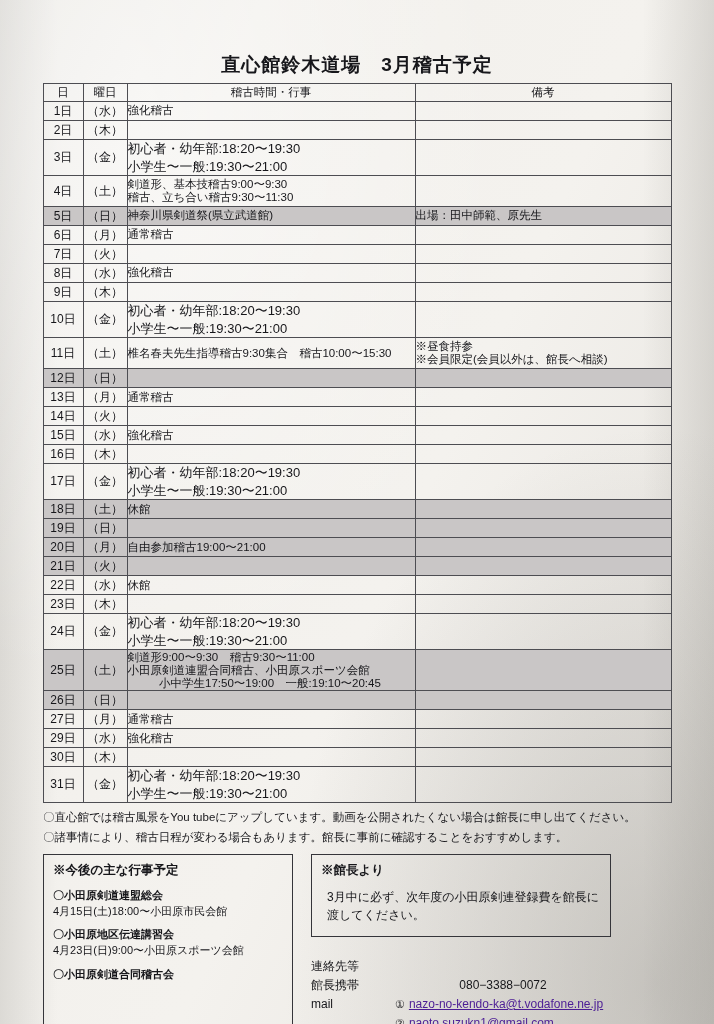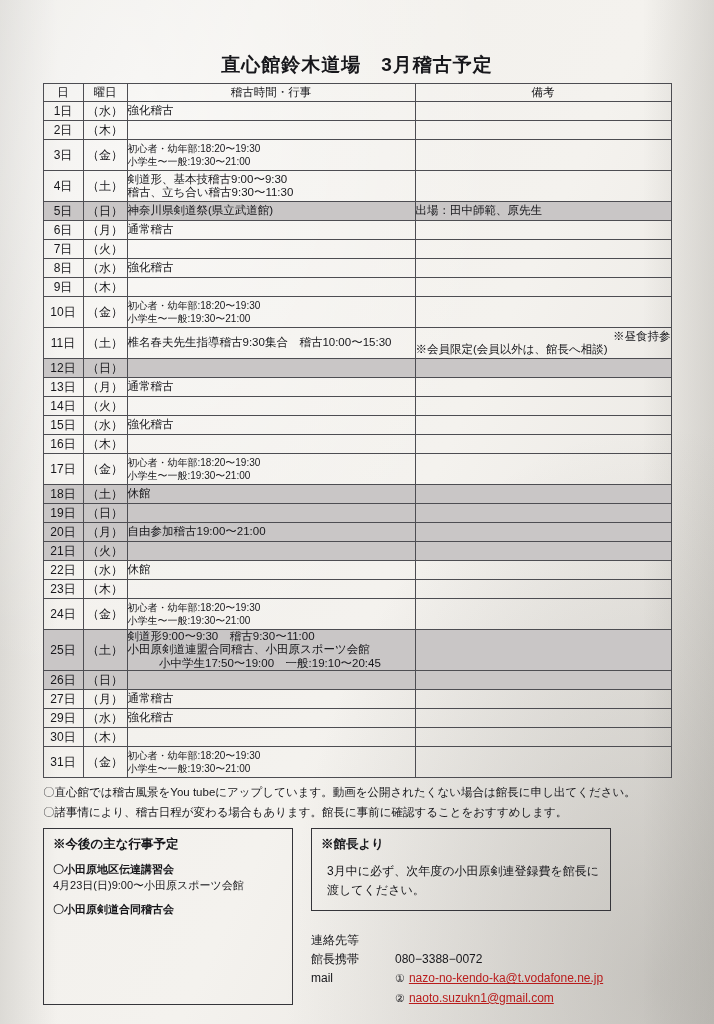--- a/index.html
+++ b/index.html
@@ -78,21 +78,21 @@
   }
   td.body, td.note {
     padding-left: 5px;
     font-size: 11.5px;
     line-height: 1.15;
   }
   tr.shaded td { background: #c9c6c6; }
   tr.tall td { height: 30px; }
   tr.tall3 td { height: 40px; margin-left: 9px; }
   .small {
-    font-size: 10px;
+    font-size: 13px;
     line-height: 1.35;
     display: block;
   }
   .ind { display: block; padding-left: 20px; }
   .notes {
     width: 628px;
     margin: 5px auto 3px;
     font-size: 11.5px;
     line-height: 1.7;
     color: #16161a;
@@ -126,25 +126,25 @@
     padding-left: 6px;
   }
   .contact {
     margin-top: 20px;
     font-size: 12px;
     line-height: 1.6;
     color: #16161a;
   }
   .contact-row { display: flex; }
   .contact-lbl { width: 84px; flex: none; }
-  .contact-val { flex: 1; }
+  .contact-val { flex: 1; text-align: center; }
   .mail-line { display: flex; gap: 4px; align-items: baseline; }
   .underline-link {
     text-decoration: underline;
-    color: #b91c1c;
+    color: #4c1d95;
   }
   .circnum { font-size: 11px; }
 </style>
 </head>
 <body>
 
 <div id="paper"></div>
 
 <div id="content">
 
@@ -269,21 +269,21 @@
             <span style="display: block;"></span>
           </td>
         </tr>
         <tr class=" tall">
           <td class="day">11日</td>
           <td class="wd">（土）</td>
           <td class="body">
             <span style="display: block;">椎名春夫先生指導稽古9:30集合　稽古10:00〜15:30</span>
           </td>
           <td class="note">
-            <span style="display: block; text-align: right;">※昼食持参</span>
+            <span style="display: block;">※昼食持参</span>
             <span style="display: block;">※会員限定(会員以外は、館長へ相談)</span>
           </td>
         </tr>
         <tr class="shaded">
           <td class="day">12日</td>
           <td class="wd">（日）</td>
           <td class="body">
             <span style="display: block;"></span>
           </td>
           <td class="note">
@@ -480,20 +480,24 @@
 
   <div class="notes">
     <div>〇直心館では稽古風景をYou tubeにアップしています。動画を公開されたくない場合は館長に申し出てください。</div>
     <div>〇諸事情により、稽古日程が変わる場合もあります。館長に事前に確認することをおすすめします。</div>
   </div>
 
   <div class="lower">
 
     <div class="box box-left">
       <h4>※今後の主な行事予定</h4>
+      <div class="ev">
+        <span class="t">〇小田原剣道連盟総会</span>
+        <span class="d">4月15日(土)18:00〜小田原市民会館</span>
+      </div>
       <div class="ev">
         <span class="t">〇小田原地区伝達講習会</span>
         <span class="d">4月23日(日)9:00〜小田原スポーツ会館</span>
       </div>
       <div class="ev">
         <span class="t">〇小田原剣道合同稽古会</span>
       </div>
     </div>
 
     <div>

